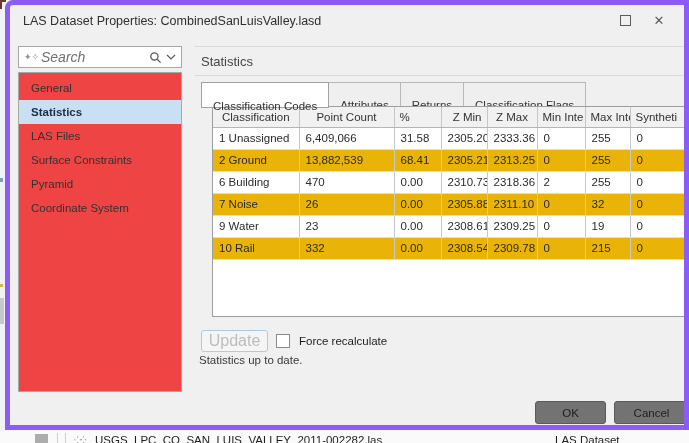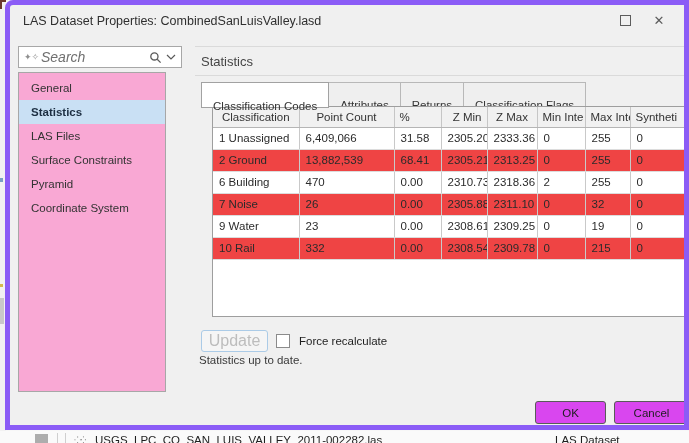--- a/index.html
+++ b/index.html
@@ -48,22 +48,22 @@
   .searchbox {
     position:absolute; left:8px; top:41px; width:164px; height:22px;
     background:#fff; border:1px solid #a7a7a7;
     display:flex; align-items:center; padding:0 5px; gap:4px;
   }
   .sparkle-icon { color:#8f8f8f; font-size:9px; width:13px; text-align:center; }
   .search-placeholder { flex:1; font-style:italic; color:#707070; font-size:14px; }
   .mag-icon, .chev-icon { color:#5a5a5a; display:flex; align-items:center; }
 
   .nav-list {
-    position:absolute; left:8px; top:67px; width:148px; height:320px;
-    background:#f9a8d4; border:1px solid #a7a7a7; padding-top:3px;
+    position:absolute; left:8px; top:67px; width:164px; height:320px;
+    background:#ef4444; border:1px solid #a7a7a7; padding-top:3px;
   }
   .nav-item { height:24px; line-height:24px; padding-left:12px; color:#333; cursor:default; white-space:nowrap; }
   .nav-item.selected { background:#c9e0f4; font-weight:bold; color:#1c2e42; }
 
   
   .content-topline { position:absolute; left:185px; top:41px; width:494px; height:1px; background:#dadada; }
   .content-heading { position:absolute; left:191px; top:49px; font-size:13px; color:#454545; }
   .heading-rule { position:absolute; left:185px; top:70px; width:494px; height:1px; background:#dadada; }
 
   .tabs { position:absolute; left:191px; top:77px; display:flex; align-items:flex-end; }
@@ -89,38 +89,38 @@
     height:20px; background:#f1f1f1; font-weight:normal; color:#333;
     border-right:1px solid #c6c6c6; border-bottom:1px solid #b5b5b5;
     overflow:hidden; white-space:nowrap; padding:0 5px; text-align:center;
   }
   th.al{ text-align:left; } th.ar{ text-align:right; }
   td {
     height:22px; border-right:1px solid #c9c9c9; border-bottom:1px solid #dcdcdc;
     padding:0 6px; white-space:nowrap; overflow:hidden; color:#2b2b2b;
   }
   td.ar { text-align:right; }
-  tr.alt td { background:#ef4444; }
+  tr.alt td { background:#eab308; }
   th:last-child, td:last-child { border-right:none; }
 
   .update-btn {
     position:absolute; left:191px; top:325px; width:67px; height:22px;
     background:#f5f5f5; border:1px solid #abcbe7; border-radius:3px;
     color:#bdbdbd; font-size:16px; font-family:"Liberation Sans", sans-serif;
   }
   .force-check {
     position:absolute; left:266px; top:329px; width:14px; height:14px;
     background:#fff; border:1px solid #8b8b8b;
   }
   .force-label { position:absolute; left:289px; top:330px; color:#1e1e1e; }
   .status-text { position:absolute; left:189px; top:349px; color:#3a3a3a; }
 
   .btn-ok, .btn-cancel {
     position:absolute; top:396px; height:23px;
-    background:#d946ef; border:1px solid #5a5a5a; border-radius:3px;
+    background:#737373; border:1px solid #5a5a5a; border-radius:3px;
     font-size:11.5px; color:#1e1e1e; font-family:"Liberation Sans", sans-serif;
   }
   .btn-ok { left:525px; width:71px; }
   .btn-cancel { left:604px; width:75px; }
 </style>
 </head>
 <body>
 
 <div class="bg-left-strip">
   <span class="bg-corner-mark"></span>

